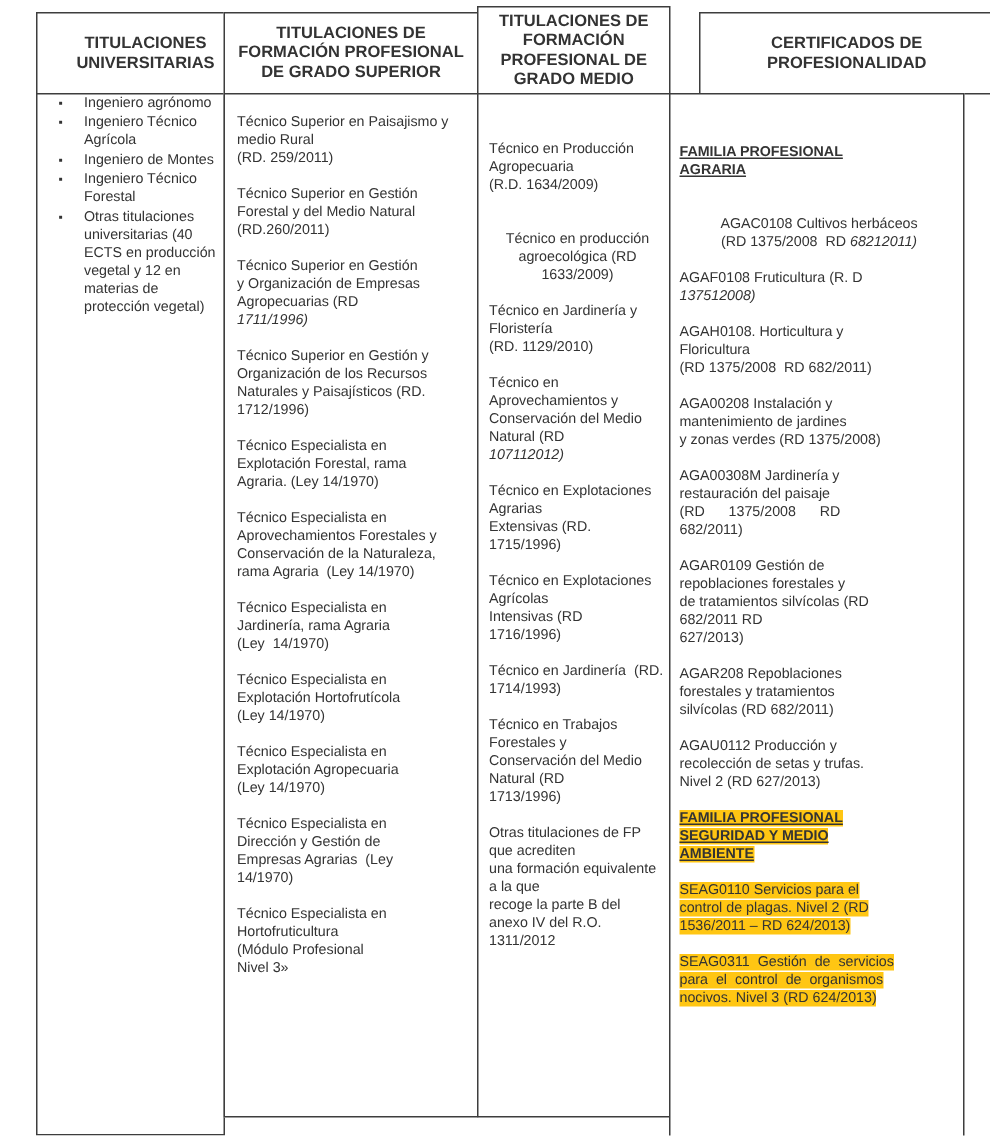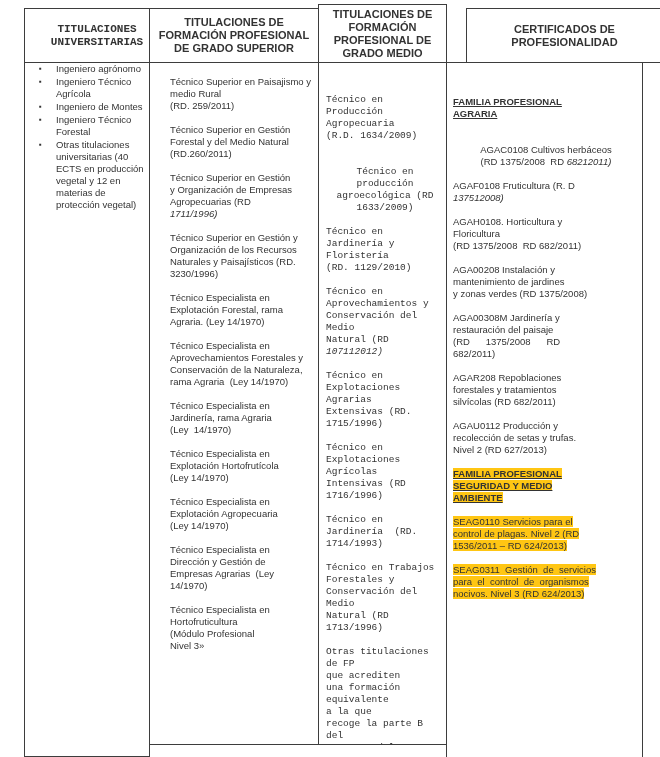--- a/index.html
+++ b/index.html
@@ -20,27 +20,27 @@
     overflow:hidden;
   }
   .hcell{
     display:flex;align-items:center;justify-content:center;
     text-align:center;
     font-weight:bold;
     font-size:11px;line-height:13px;
     white-space:pre-line;
     padding:0 2px;
   }
-  .hc1{left:0;top:4px;width:146px;height:55px;font-family:Liberation Mono, monospace;}
+  .hc1{left:0;top:4px;width:146px;height:55px;}
   .hc2{left:125px;top:4px;width:170px;height:55px;}
   .hc3{left:294px;top:0;width:129px;height:59px;}
   .hc4{left:442px;top:4px;width:197px;height:55px;}
   .bc1{left:0;top:58px;width:126px;height:695px;display:flex;align-items:flex-start;}
-  .bc2{left:125px;top:58px;width:170px;height:683px;padding:13px 3px 0 20px;}
-  .bc3{left:294px;top:58px;width:129px;height:683px;padding:31px 2px 0 7px;font-family:Liberation Mono, monospace;}
+  .bc2{left:125px;top:58px;width:170px;height:683px;padding:13px 3px 0 8px;}
+  .bc3{left:294px;top:58px;width:129px;height:683px;padding:31px 2px 0 7px;}
   .bc4{left:422px;top:58px;width:197px;height:723px;padding:33px 3px 0 6px;}
   .para{
     margin:0 0 12px 0;
     font-size:9.5px;line-height:12px;
     white-space:pre-wrap;
   }
   .para.gap-lg{margin-top:24px;text-align:center;}
   .para.bold{font-weight:bold;}
   .para .run.it{font-style:italic;}
   .para.underline .run{text-decoration:underline;}
@@ -104,21 +104,21 @@
         <p class="para"><span class="run">Técnico Superior en Gestión
 Forestal y del Medio Natural
 (RD.260/2011)</span></p>
         <p class="para"><span class="run">Técnico Superior en Gestión
 y Organización de Empresas
 Agropecuarias (RD
 </span><span class="run it">1711/1996)</span></p>
         <p class="para"><span class="run">Técnico Superior en Gestión y
 Organización de los Recursos
 Naturales y Paisajísticos (RD.
-3230/1996)</span></p>
+1712/1996)</span></p>
         <p class="para"><span class="run">Técnico Especialista en
 Explotación Forestal, rama
 Agraria. (Ley 14/1970)</span></p>
         <p class="para"><span class="run">Técnico Especialista en
 Aprovechamientos Forestales y
 Conservación de la Naturaleza,
 rama Agraria  (Ley 14/1970)</span></p>
         <p class="para"><span class="run">Técnico Especialista en
 Jardinería, rama Agraria
 (Ley  14/1970)</span></p>
@@ -187,20 +187,25 @@
         <p class="para"><span class="run">AGAH0108. Horticultura y
 Floricultura
 (RD 1375/2008  RD 682/2011)</span></p>
         <p class="para"><span class="run">AGA00208 Instalación y
 mantenimiento de jardines
 y zonas verdes (RD 1375/2008)</span></p>
         <p class="para"><span class="run">AGA00308M Jardinería y
 restauración del paisaje
 (RD      1375/2008      RD
 682/2011)</span></p>
+        <p class="para"><span class="run">AGAR0109 Gestión de
+repoblaciones forestales y
+de tratamientos silvícolas (RD
+682/2011 RD
+627/2013)</span></p>
         <p class="para"><span class="run">AGAR208 Repoblaciones
 forestales y tratamientos
 silvícolas (RD 682/2011)</span></p>
         <p class="para"><span class="run">AGAU0112 Producción y
 recolección de setas y trufas.
 Nivel 2 (RD 627/2013)</span></p>
         <p class="para bold underline hl"><span class="run">FAMILIA PROFESIONAL
 SEGURIDAD Y MEDIO
 AMBIENTE</span></p>
         <p class="para hl"><span class="run">SEAG0110 Servicios para el

